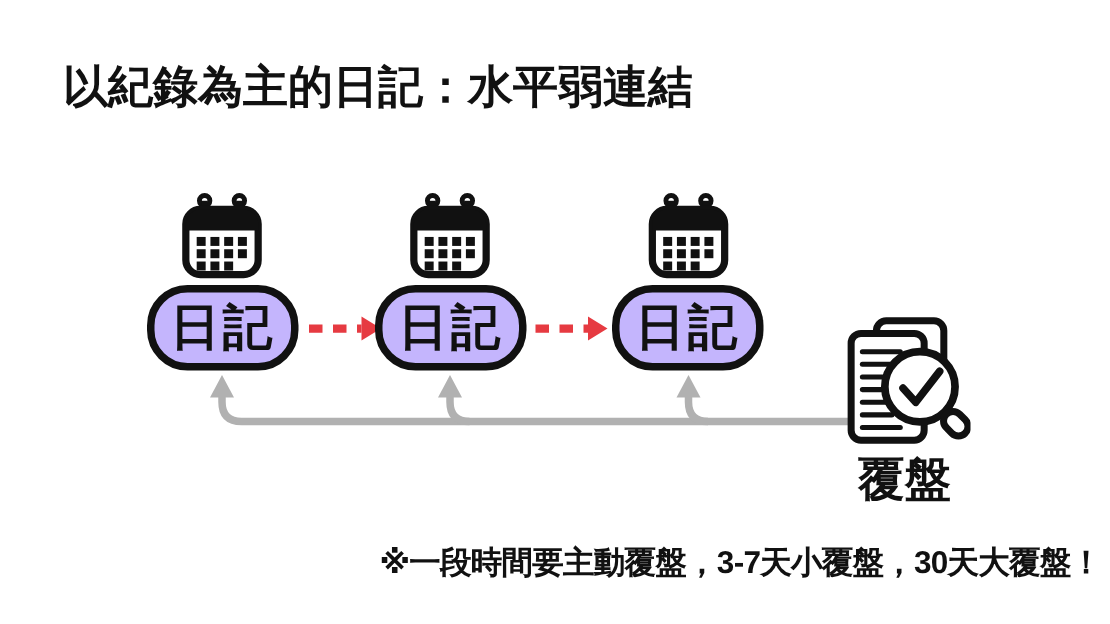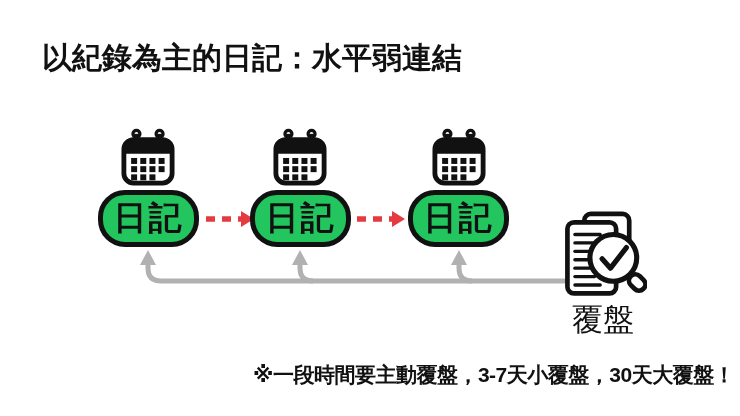--- a/index.html
+++ b/index.html
@@ -9,29 +9,29 @@
   }
   .title{
     position:absolute;left:42px;top:38px;width:660px;
     font-size:30px;font-weight:700;letter-spacing:0px;color:#111;white-space:nowrap;
   }
   .connector-layer{position:absolute;left:0;top:0;width:740px;height:416px;z-index:1;}
   .cal{position:absolute;top:126px;width:54px;height:62px;z-index:2;}
   .cal1{left:121px;} .cal2{left:273px;} .cal3{left:432px;}
   .diary-node{
     position:absolute;top:190px;width:101px;height:57px;box-sizing:border-box;
-    background:#22c55e;border:5px solid #111;border-radius:27px;z-index:3;
+    background:#c4b5fd;border:5px solid #111;border-radius:27px;z-index:3;
     display:flex;align-items:center;justify-content:center;
     font-size:33px;font-weight:700;letter-spacing:2px;color:#111;
   }
   .node1{left:98px;} .node2{left:250px;} .node3{left:408px;}
   .review-icon{position:absolute;left:559px;top:211px;width:88px;height:90px;z-index:2;}
   .review-label{
     position:absolute;left:552px;top:299px;width:102px;text-align:center;
-    font-size:31px;font-weight:400;color:#111;
+    font-size:31px;font-weight:700;color:#111;
   }
   .footnote{
     position:absolute;left:253px;top:361px;width:460px;
     font-size:21px;font-weight:700;color:#111;white-space:nowrap;letter-spacing:-0.5px;
   }
 </style>
 </head>
 <body>
 
 <div class="stage">

